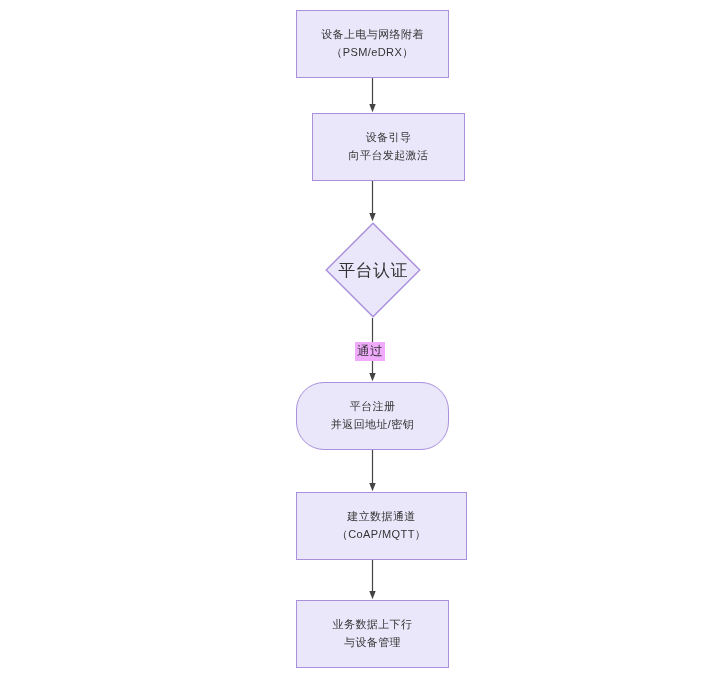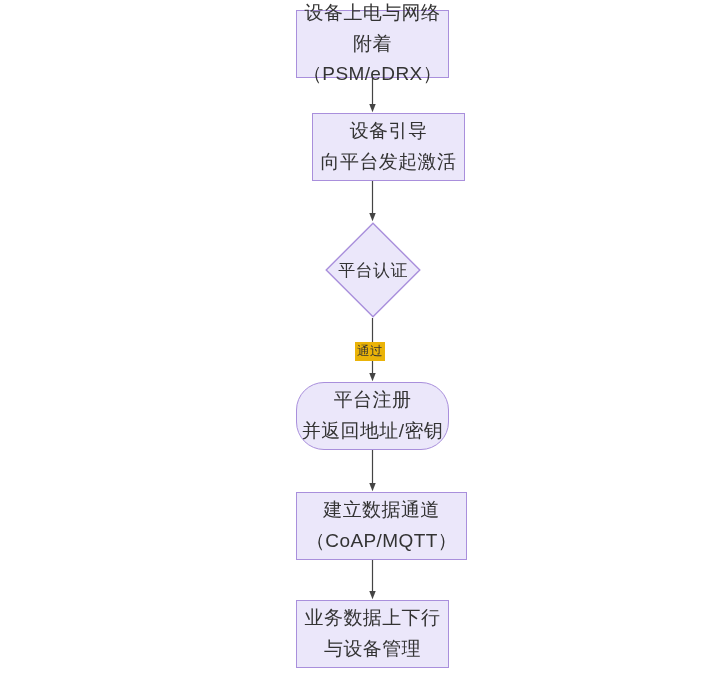--- a/index.html
+++ b/index.html
@@ -38,21 +38,21 @@
     position: absolute;
     box-sizing: border-box;
     background: #ebe7fa;
     border: 1.4px solid #a98fdc;
     display: flex;
     flex-direction: column;
     align-items: center;
     justify-content: center;
     text-align: center;
     color: #333333;
-    font-size: 19px;
+    font-size: 11px;
     line-height: 1.62;
     letter-spacing: 0.4px;
     white-space: pre-line;
   }
 
   
   .decision-wrap {
     position: absolute;
     width: 96px;
     height: 96px;
@@ -75,21 +75,21 @@
     justify-content: center;
     color: #333333;
     font-size: 17px;
     letter-spacing: 0.4px;
     text-align: center;
   }
 
   
   .edge-label {
     position: absolute;
-    background: #eab308;
+    background: #f0abfc;
     color: #333333;
     font-size: 12.5px;
     letter-spacing: 0.4px;
     padding: 1px 2px;
     line-height: 1.35;
     white-space: nowrap;
   }
 </style>
 </head>
 <body>

